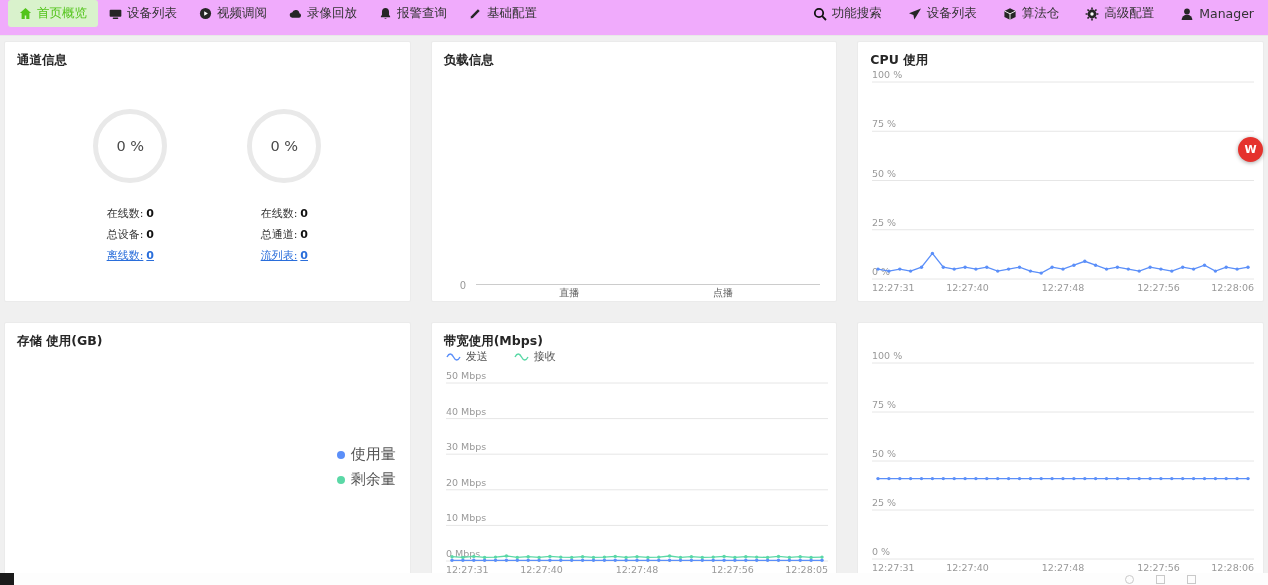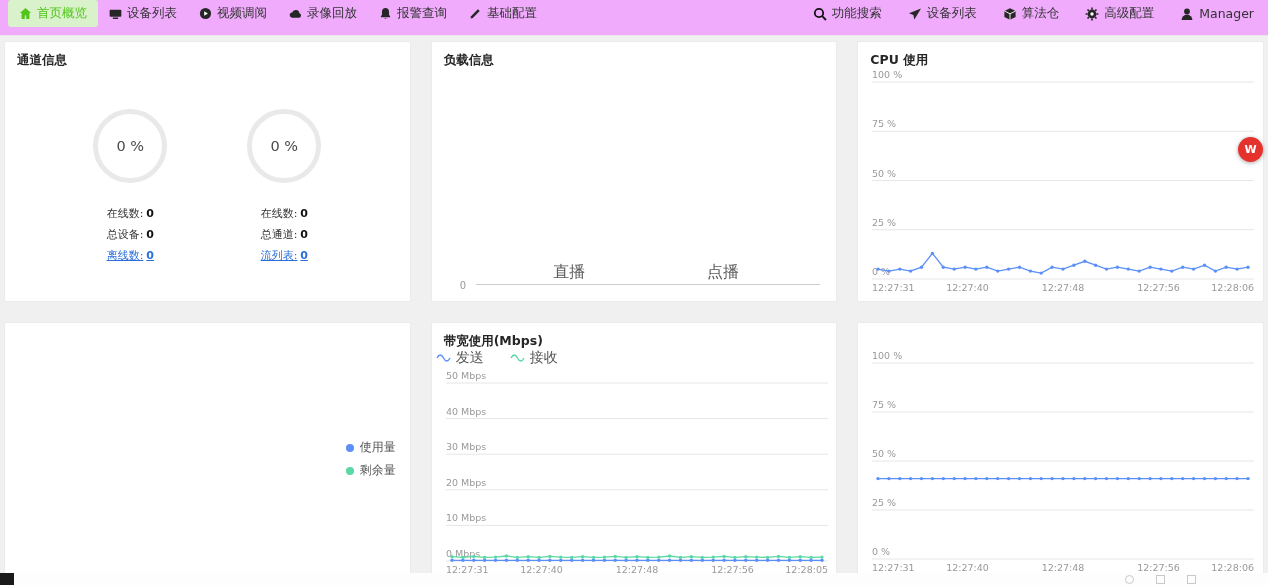--- a/index.html
+++ b/index.html
@@ -47,38 +47,38 @@
     font-size: 14.5px; color: #4a4a4a; margin: 0 auto 20px;
   }
   .stat-row { font-size: 11px; line-height: 21px; color: #333; }
   .stat-row b { margin-left: 3px; color: #111; }
   .stat-row.link { color: #2a6edb; text-decoration: underline; cursor: pointer; }
   .stat-row.link b { color: #2a6edb; }
 
   
   .load-ytick { position: absolute; left: 28px; bottom: 10px; font-size: 10px; color: #999; }
   .load-axis { position: absolute; left: 44px; right: 16px; bottom: 16px; border-top: 1px solid #ccc; }
-  .load-cat { position: absolute; bottom: 18px; font-size: 16px; color: #5a5a5a; transform: translateX(-50%); }
+  .load-cat { position: absolute; bottom: 1px; font-size: 10px; color: #5a5a5a; transform: translateX(-50%); }
   .load-cat.c1 { left: 34%; }
   .load-cat.c2 { left: 72%; margin-top: 25px; }
 
   
   .chart { position: absolute; left: 10px; right: 12px; top: 26px; bottom: 6px; }
   .chart.with-legend { top: 46px; bottom: 4px; }
   .chart-legend {
-    position: absolute; top: 26px; left: 4px; display: flex; gap: 26px;
-    font-size: 14px; color: #555; align-items: center;
+    position: absolute; top: 26px; left: 14px; display: flex; gap: 26px;
+    font-size: 11px; color: #555; align-items: center;
   }
   .chart-legend .legend-item { display: flex; align-items: center; gap: 5px; cursor: pointer; }
   .chart-legend svg { display: block; }
 
   
   .pie-legend {
-    position: absolute; right: 14px; top: 116px;
-    font-size: 12px; color: #555;
+    position: absolute; right: 14px; top: 122px;
+    font-size: 15px; color: #555;
   }
   .pie-legend .legend-item { display: flex; align-items: center; gap: 6px; margin-bottom: 6px; cursor: pointer; }
   .pie-legend .dot { width: 8px; height: 8px; border-radius: 50%; display: inline-block; }
 
   
   .float-widget {
     position: fixed; right: 5px; top: 137px; width: 25px; height: 25px;
     border-radius: 50%; color: #fff; display: flex; align-items: center;
     justify-content: center; font-size: 11px; font-weight: bold;
     box-shadow: 0 1px 4px rgba(0,0,0,.35); cursor: pointer; z-index: 10;
@@ -298,20 +298,21 @@
           <circle cx="325.6" cy="201.1" r="1.7" fill="#5b8ff9"></circle>
           <circle cx="336.5" cy="197.2" r="1.7" fill="#5b8ff9"></circle>
           <circle cx="347.4" cy="203.1" r="1.7" fill="#5b8ff9"></circle>
           <circle cx="358.2" cy="199.2" r="1.7" fill="#5b8ff9"></circle>
           <circle cx="369.1" cy="201.1" r="1.7" fill="#5b8ff9"></circle>
           <circle cx="380.0" cy="199.2" r="1.7" fill="#5b8ff9"></circle>
         </svg></div>
   </div>
 
   <div class="panel">
+    <div class="panel-title">存储 使用(GB)</div>
     <div class="pie-legend">
       <div class="legend-item">
         <span class="dot" style="background: rgb(91, 143, 249);"></span>
         <span>使用量</span>
       </div>
       <div class="legend-item">
         <span class="dot" style="background: rgb(90, 216, 166);"></span>
         <span>剩余量</span>
       </div>
     </div>

